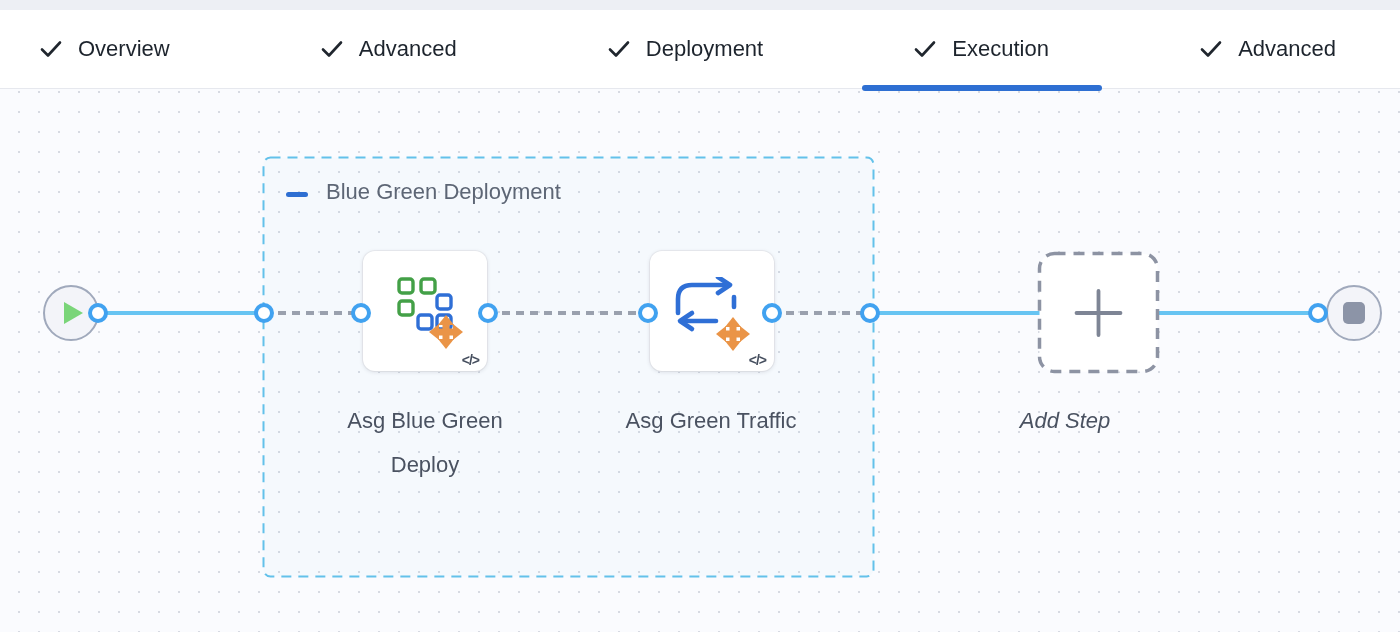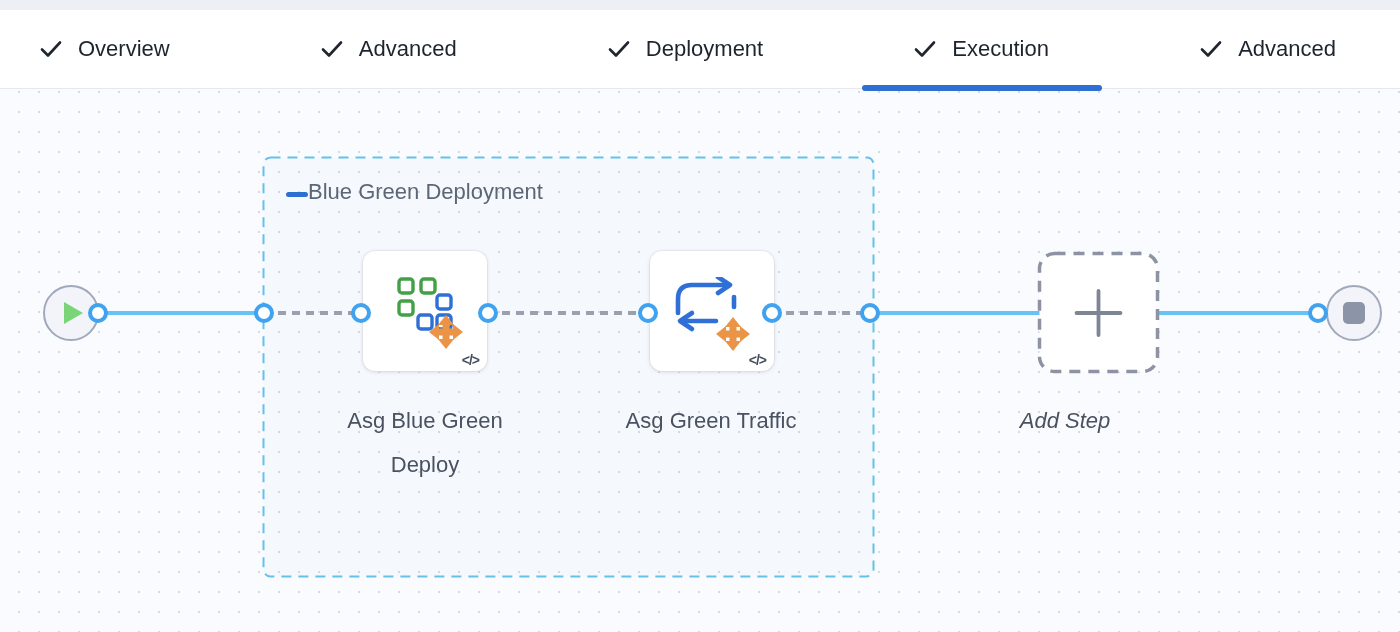--- a/index.html
+++ b/index.html
@@ -63,21 +63,21 @@
     background:#f3f4f9; border:2px solid #a0a9bc; border-radius:50%;
     display:flex; align-items:center; justify-content:center;
     z-index:2; cursor:pointer;
   }
   .stop-square { width:22px; height:22px; background:#8c94a7; border-radius:5px; }
 
   
   .group-svg { position:absolute; left:262px; top:67px; z-index:1; }
   .group-header {
     position:absolute; left:286px; top:90px; z-index:2;
-    display:flex; align-items:center; 
+    display:flex; align-items:center; gap:18px;
   }
   .collapse-minus {
     width:22px; height:5px; background:#2e6fd2; border-radius:3px;
     margin-top:4px; cursor:pointer;
   }
   .group-label { font-size:22px; color:#5d6675; }
 
   
   .step-card {
     position:absolute; top:162px; width:124px; height:120px;

